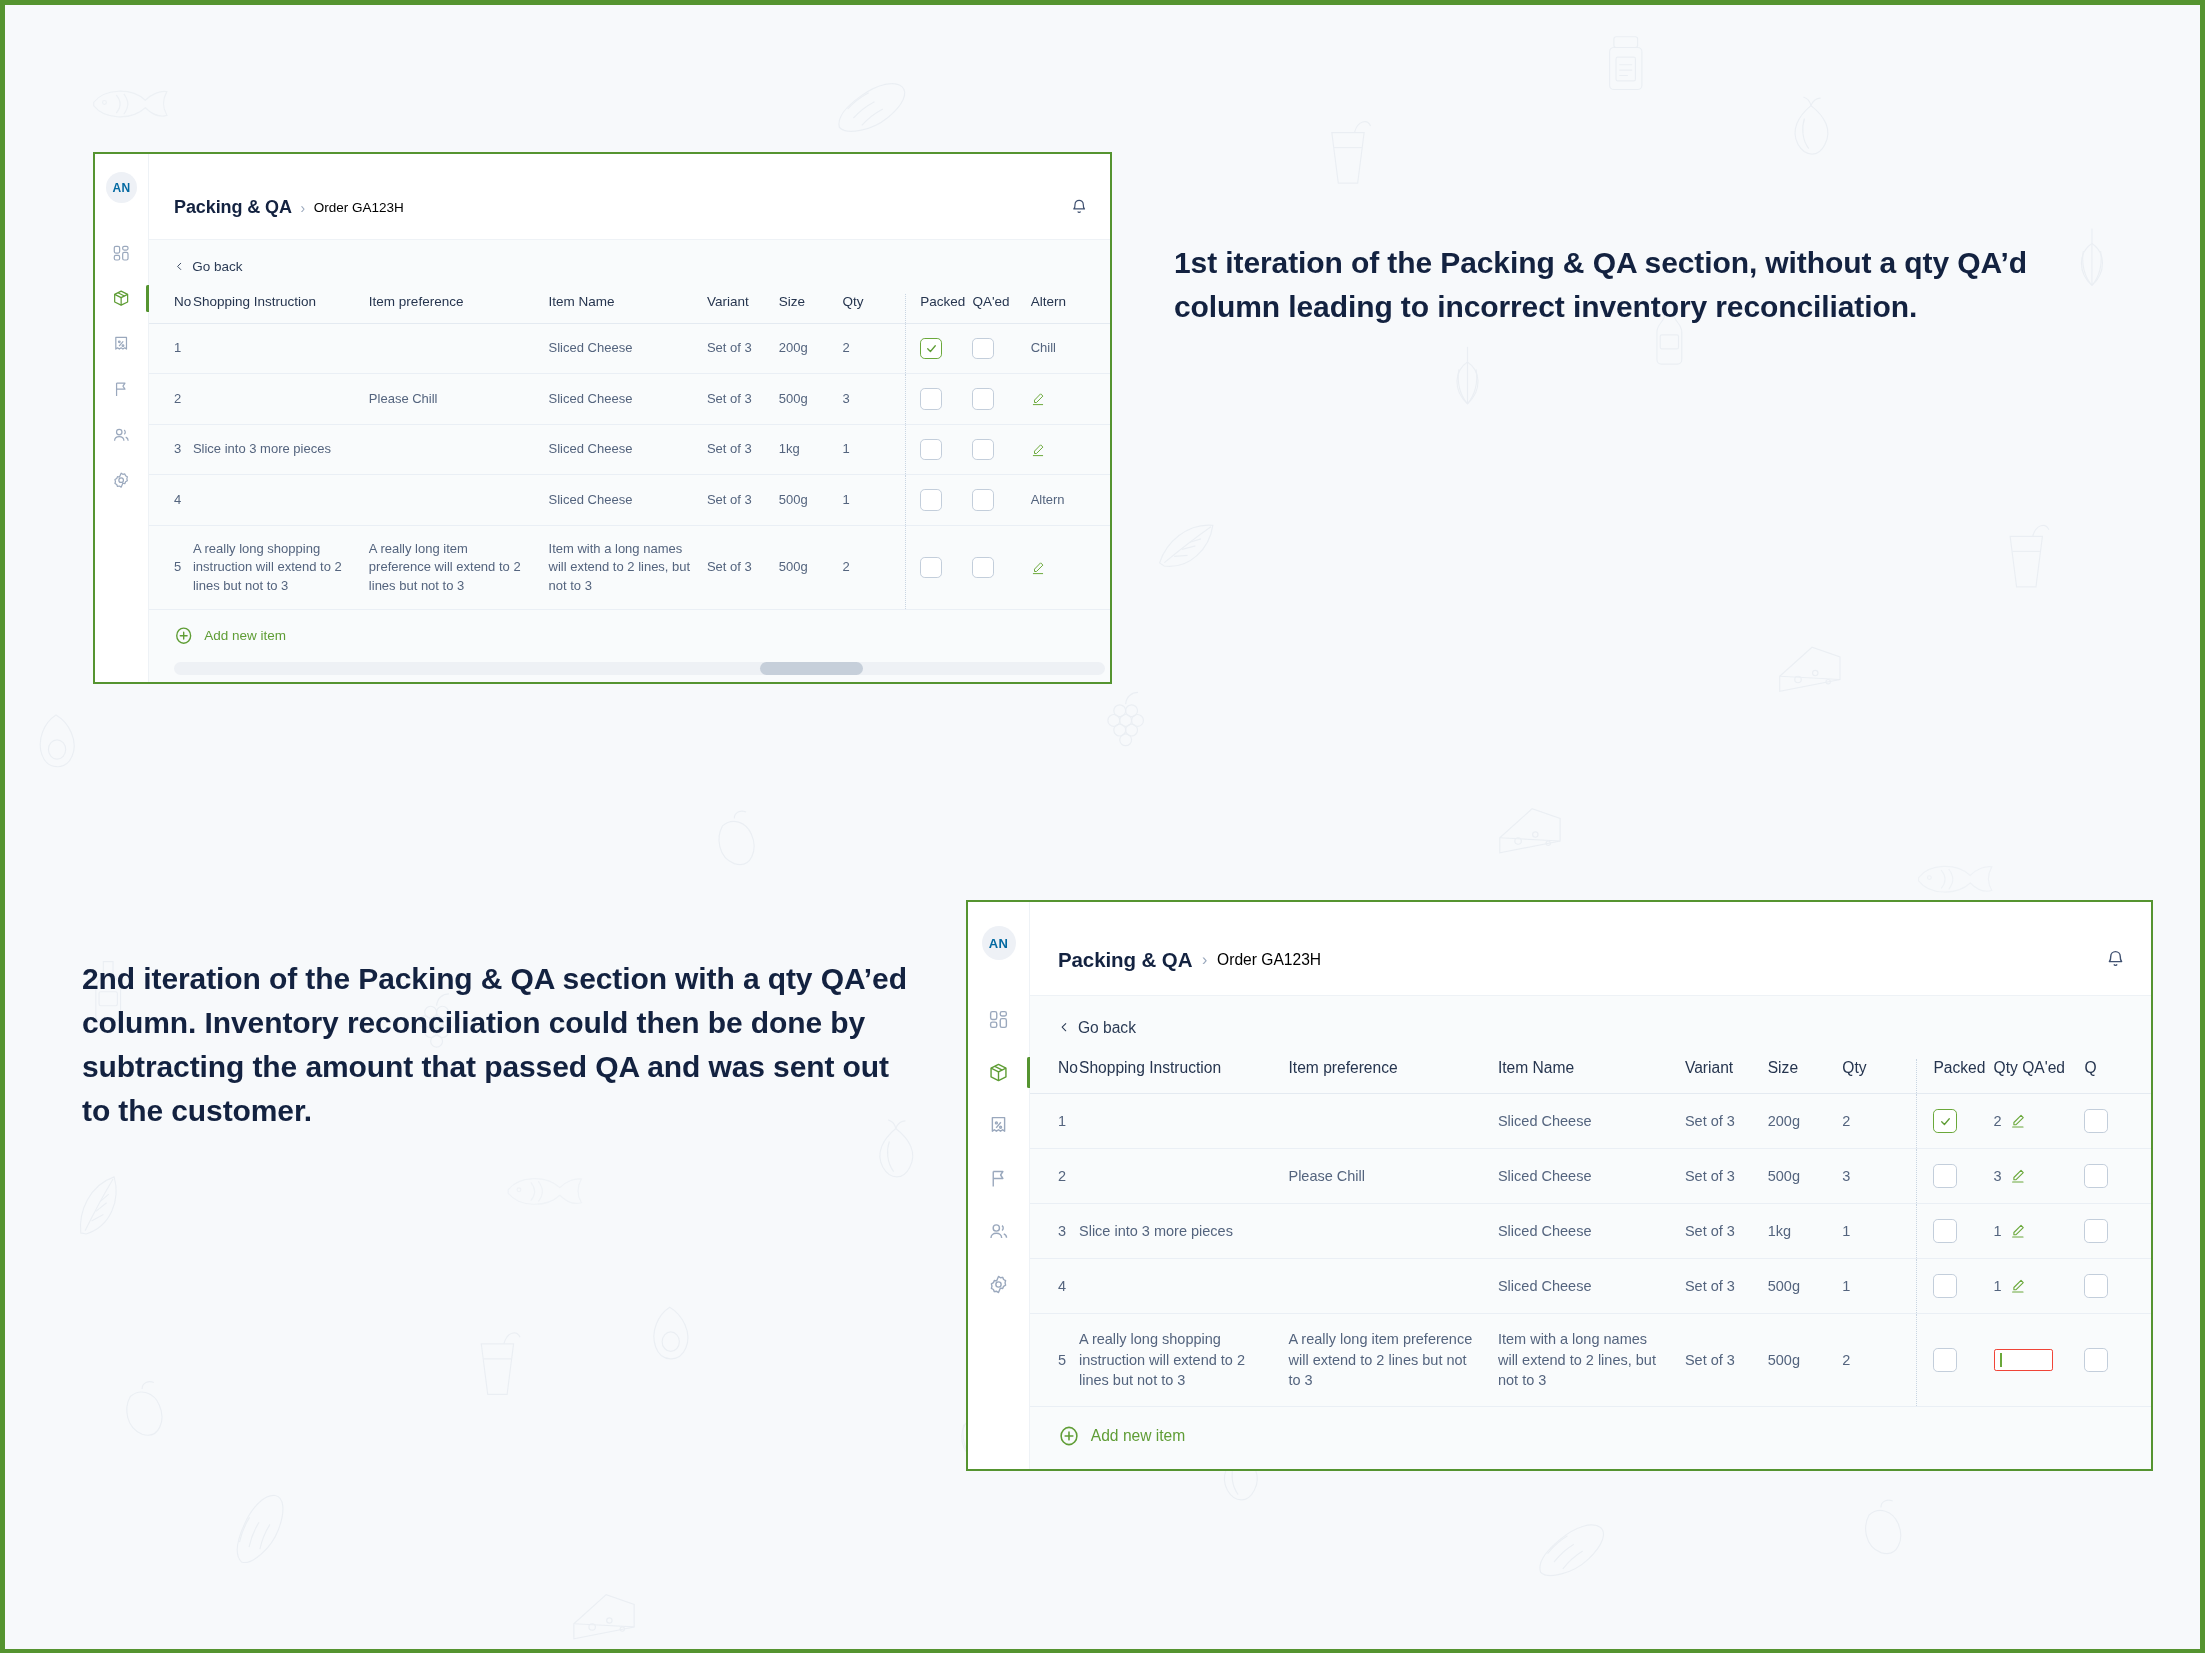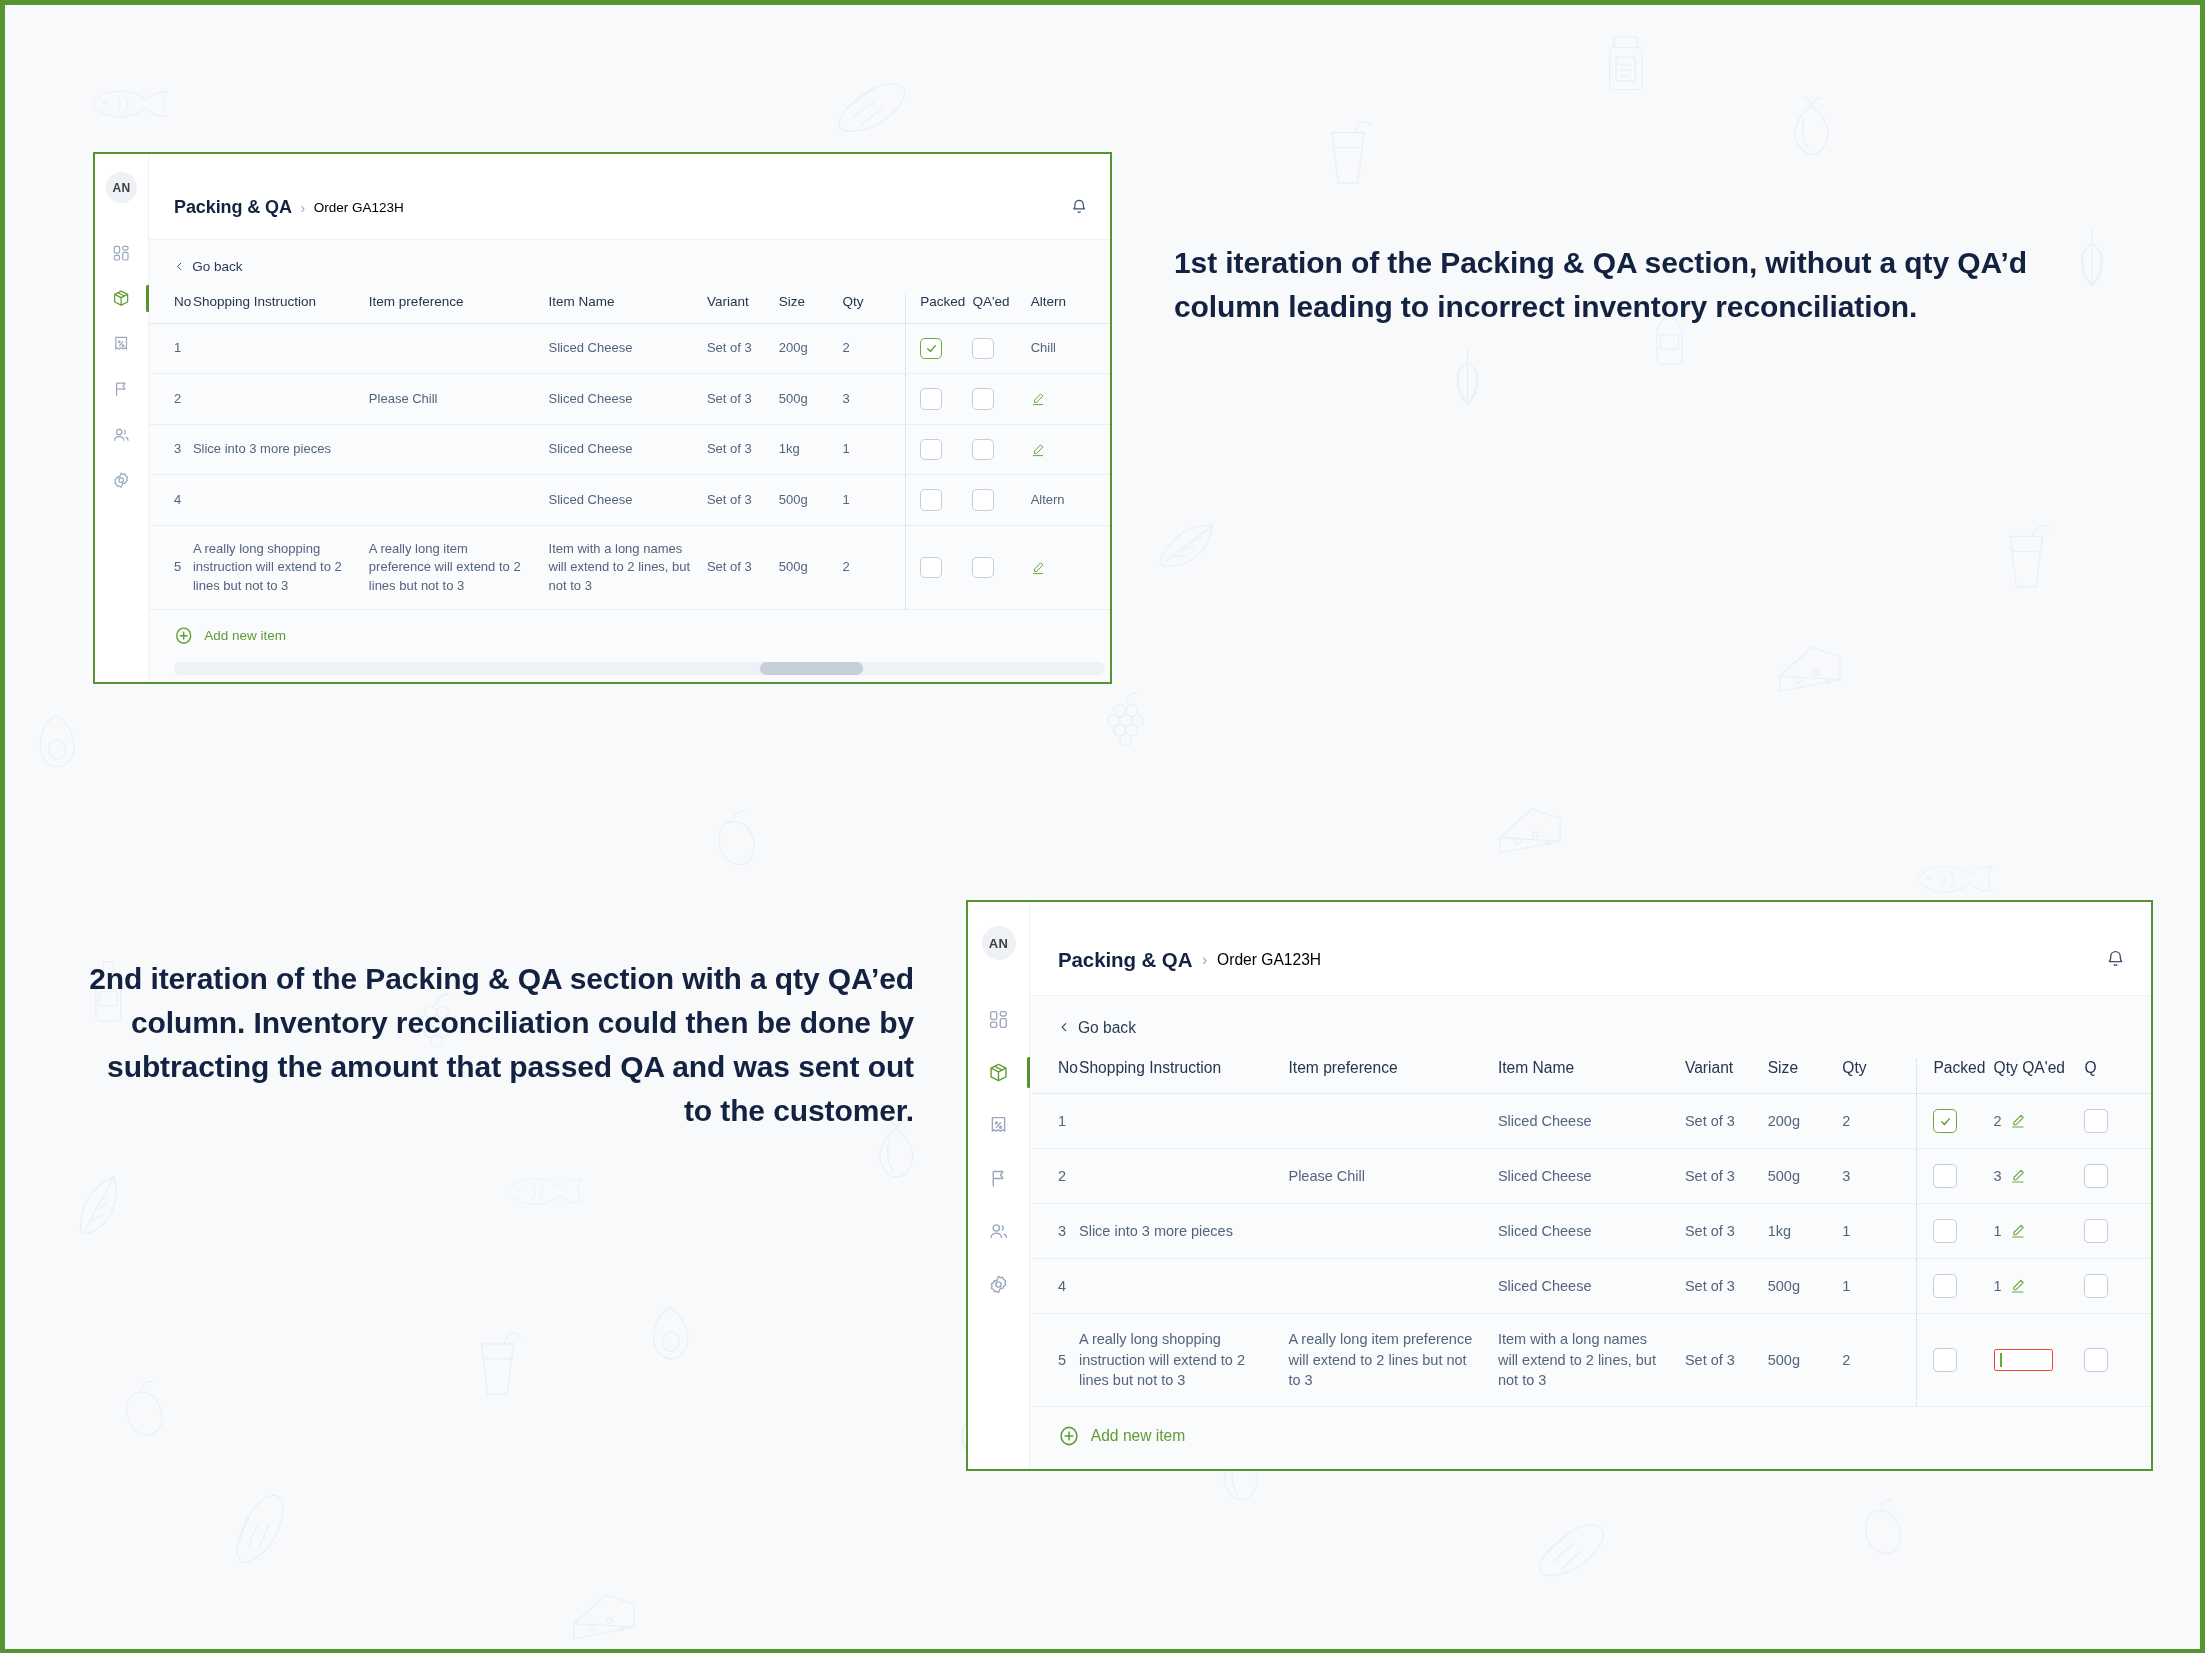--- a/index.html
+++ b/index.html
@@ -37,21 +37,21 @@
   .annotation {
     position: absolute;
     z-index: 10;
     color: #132240;
     font-weight: 700;
     font-size: 30px;
     line-height: 1.47;
     letter-spacing: -0.1px;
   }
   #annotation-1 { left: 1174px; top: 241px; width: 872px; }
-  #annotation-2 { left: 74px; top: 957px; width: 840px; text-align: right; }
+  #annotation-2 { left: 82px; top: 957px; width: 840px; }
 
   
   .app-card {
     position: absolute;
     z-index: 20;
     background: #ffffff;
     border: 2.7px solid #559430;
     display: flex;
     overflow: hidden;
   }
@@ -69,21 +69,21 @@
     align-items: center;
     padding-top: 18.3px;
     position: relative;
   }
   #card-2 .sidebar { width: 62px; flex: 0 0 62px; padding-top: 24px; }
 
   .avatar {
     width: 31px; height: 31px;
     border-radius: 50%;
     background: #eef1f6;
-    color: #404040;
+    color: #0369a1;
     font-size: 12px;
     font-weight: 600;
     display: flex;
     align-items: center;
     justify-content: center;
     letter-spacing: 0.3px;
   }
   #card-2 .avatar { width: 34px; height: 34px; font-size: 13px; }
 
   .nav-list {

